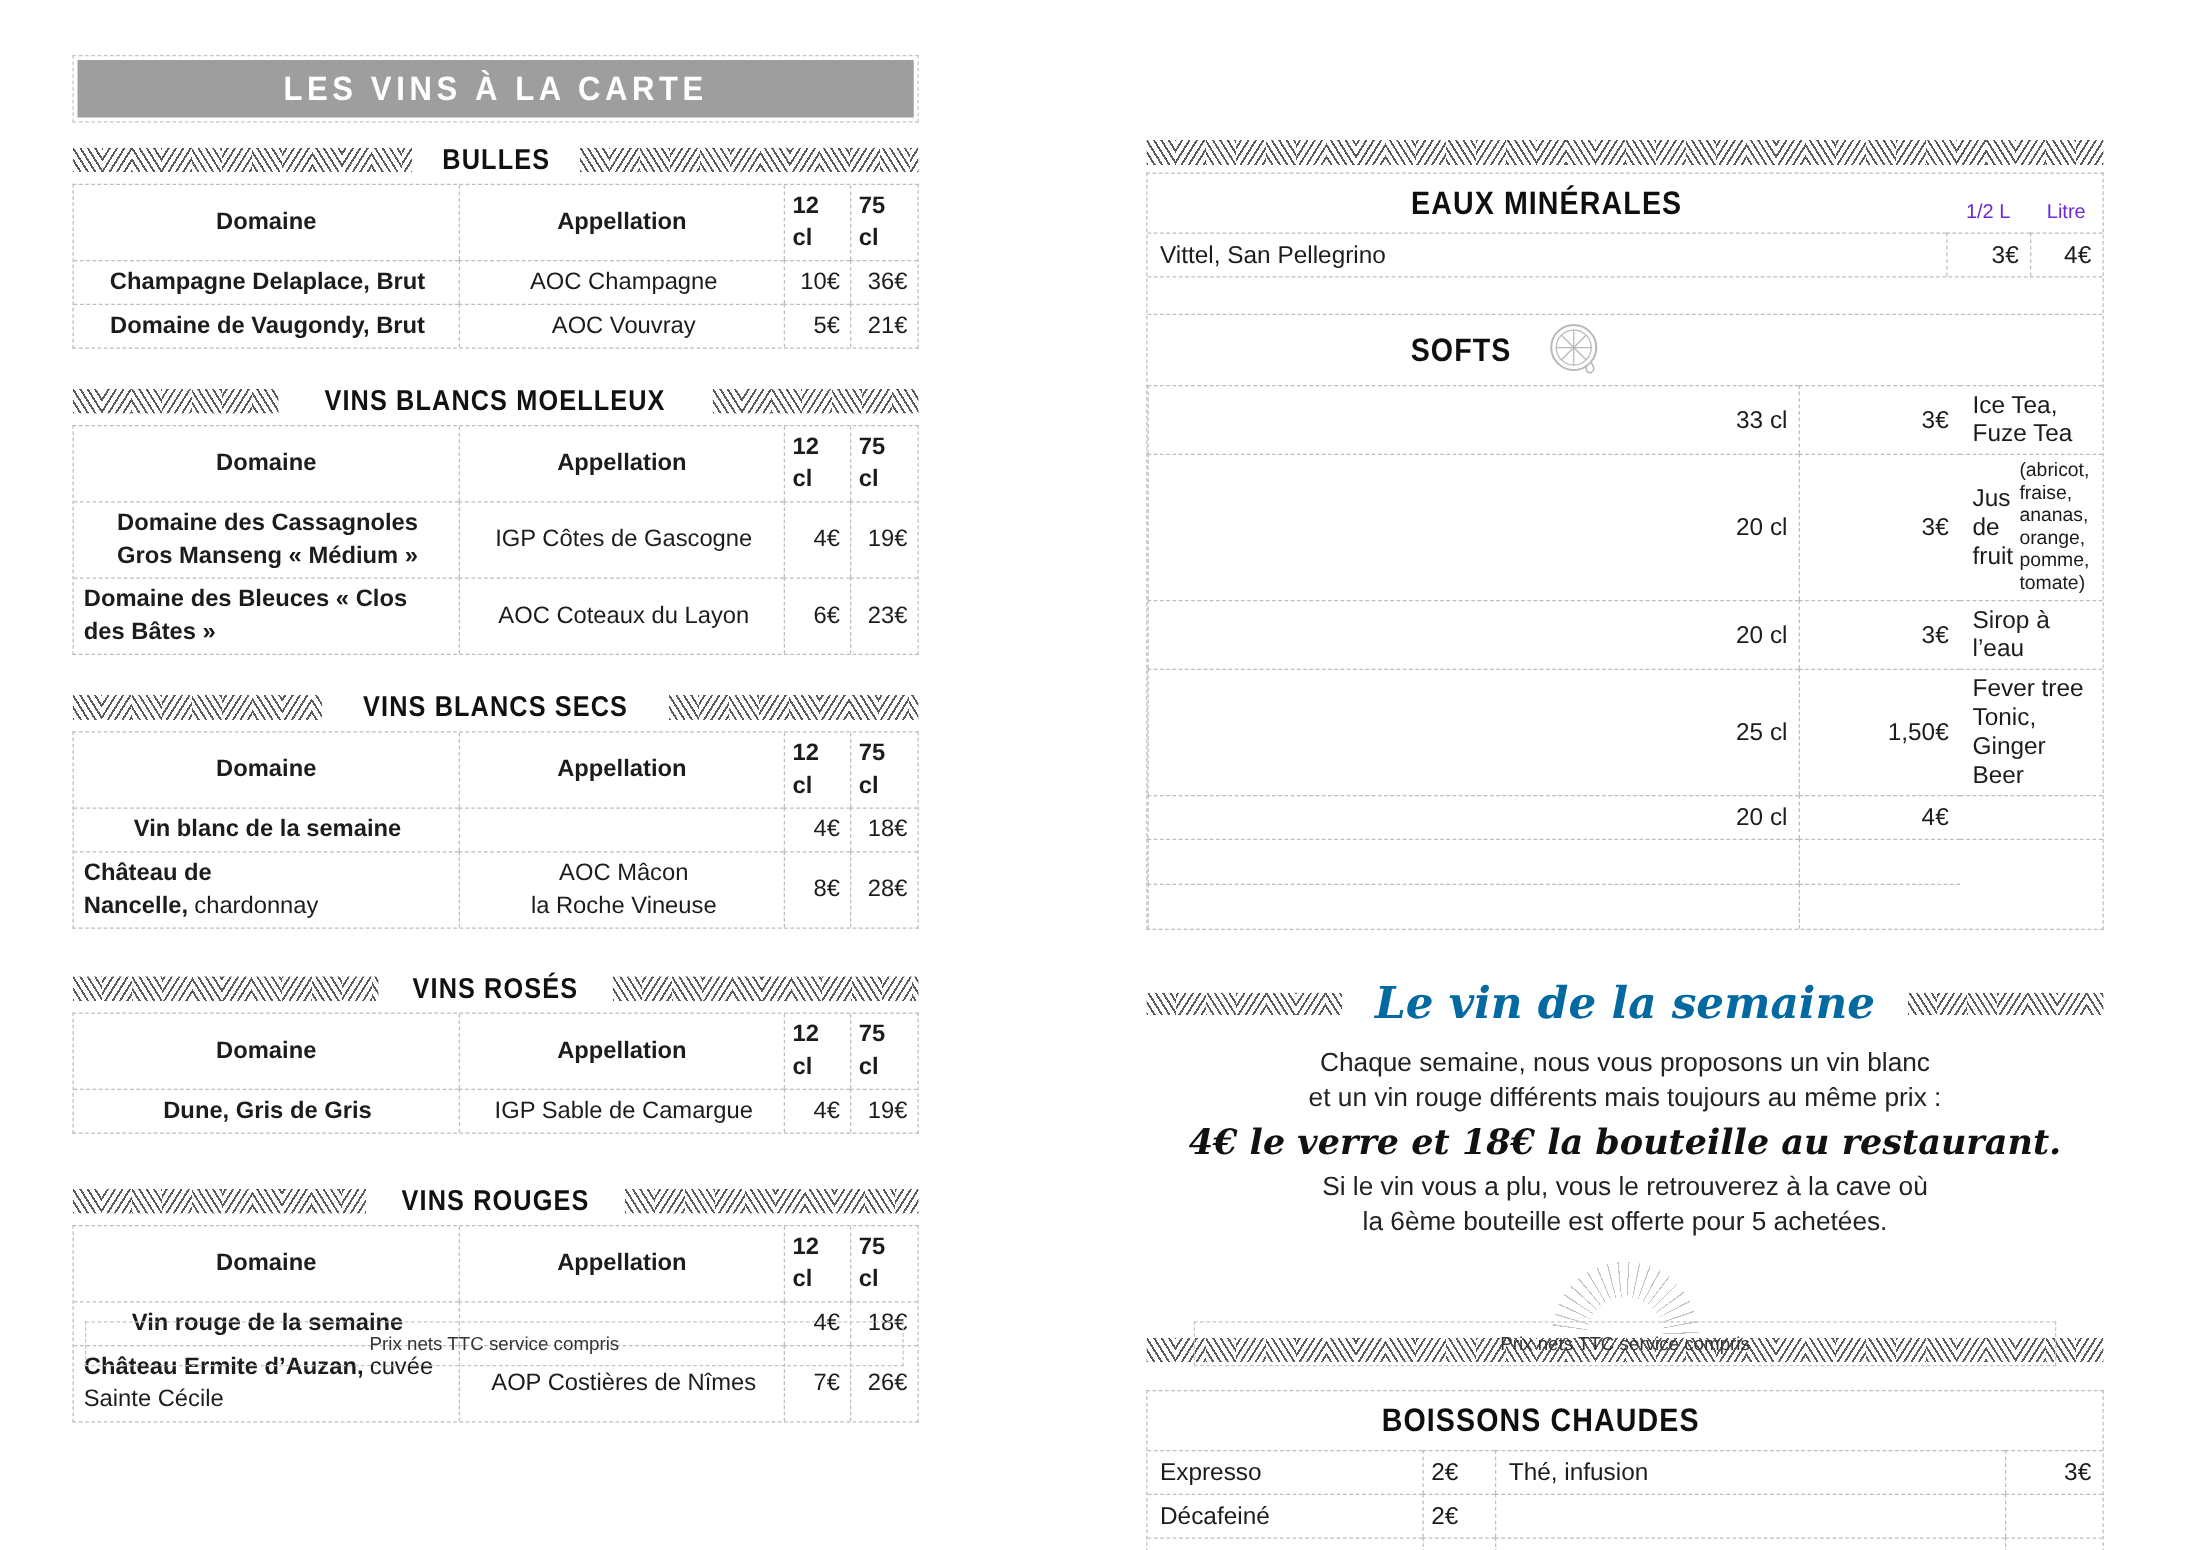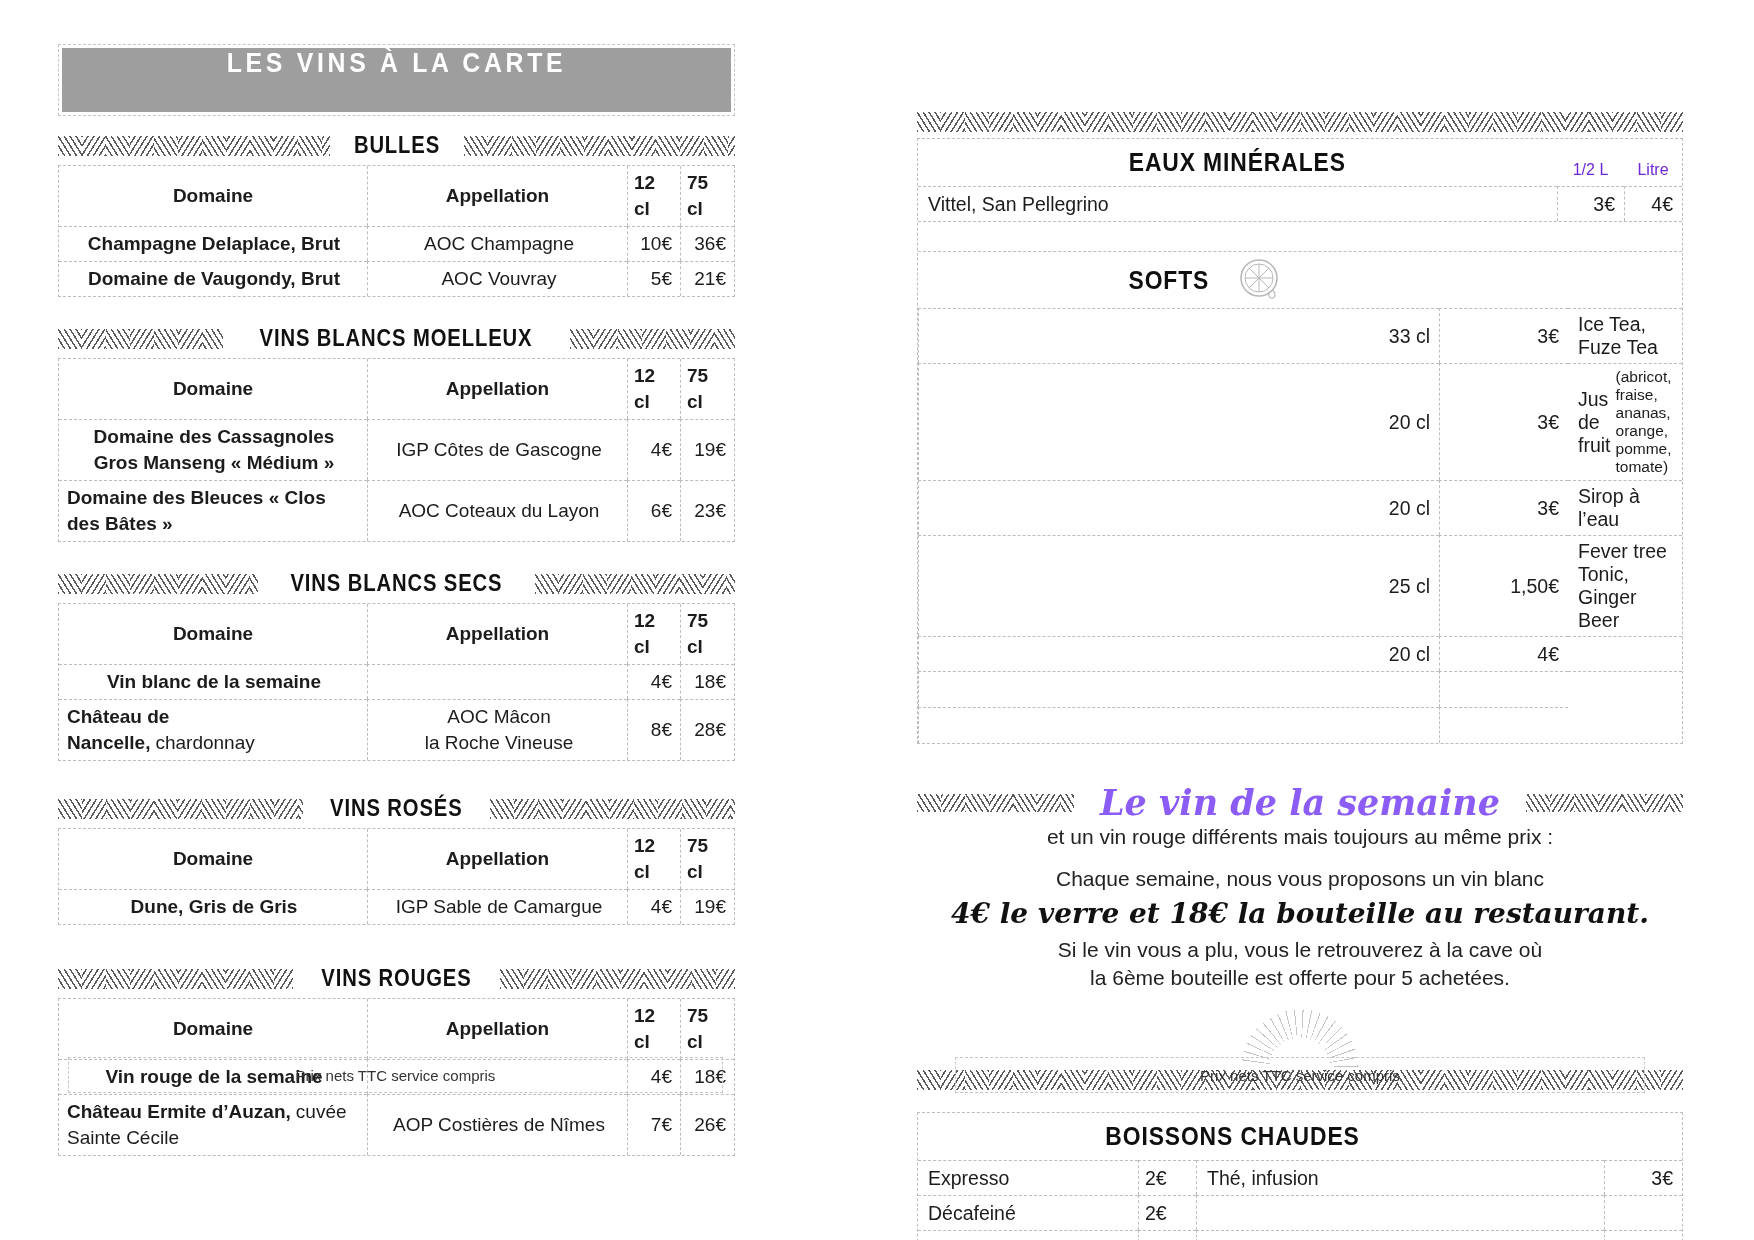--- a/index.html
+++ b/index.html
@@ -11,22 +11,22 @@
     font-family: "Liberation Sans", "DejaVu Sans", sans-serif;
     color: #1c1c1c;
     overflow: hidden;
   }
   .col-left  { position:absolute; left:58px;  top:44px;  width:677px; }
   .col-right { position:absolute; left:917px; top:112px; width:766px; }
 
   
   .banner-wrap { border:1px dashed #c6c6c6; padding:3px; }
   .banner {
-    background:#9e9e9e; height:64px;
-    display:flex; justify-content:center;
+    background:#9e9e9e; height:46px;
+    display:flex; align-items:center; justify-content:center;
   }
   .banner span {
     color:#fff; font-weight:700; font-size:27px; letter-spacing:4px;
     transform:scaleX(.92); white-space:nowrap;
   }
 
   
   .hatch { position:relative; height:20px; flex:1 1 auto; overflow:hidden; }
   .hatch::before, .hatch::after { content:""; position:absolute; inset:0; }
   .hatch::before {
@@ -96,21 +96,21 @@
   .spacer-30 { min-height:30px; }
   .empty-36 { min-height:36px; }
   .empty-30 { min-height:30px; }
   .empty-26 { min-height:26px; }
 
   .lemon { margin-left:22px; }
 
   
   .wow-head { display:flex; align-items:center; gap:26px; margin-top:38px; }
   .script { font-family:"DejaVu Serif","Liberation Serif",serif; font-style:italic; font-weight:700; }
-  .wow-title { font-size:35px; color:#8b5cf6; white-space:nowrap; }
+  .wow-title { font-size:35px; color:#0369a1; white-space:nowrap; }
   .wow-head .hatch { height:18px; }
   .para { text-align:center; font-size:21px; line-height:28px; color:#222; }
   .para.first { margin-top:14px; }
   .script-line { text-align:center; font-size:28px; margin:4px 0 6px; color:#111; }
 
   .sunburst {
     width:200px; height:62px; margin:14px auto 2px;
     background: repeating-conic-gradient(from 252deg at 50% 100%, #c4c4c4 0deg 1.1deg, transparent 1.1deg 8.5deg);
     -webkit-mask: radial-gradient(circle at 50% 100%, transparent 0 30px, #000 31px 58px, transparent 59px);
             mask: radial-gradient(circle at 50% 100%, transparent 0 30px, #000 31px 58px, transparent 59px);
@@ -354,22 +354,22 @@
         <div class="c bt bl empty-36"></div>
         <div class="c bt bl empty-36"></div>
       </div>
     </div>
 
     <div class="wow-head">
       <div class="hatch"></div>
       <span class="script wow-title">Le vin de la semaine</span>
       <div class="hatch"></div>
     </div>
+    <div class="para first">Chaque semaine, nous vous proposons un vin blanc</div>
     <div class="para">et un vin rouge différents mais toujours au même prix :</div>
-    <div class="para first">Chaque semaine, nous vous proposons un vin blanc</div>
     <div class="script script-line">4€ le verre et 18€ la bouteille au restaurant.</div>
     <div class="para">Si le vin vous a plu, vous le retrouverez à la cave où</div>
     <div class="para">la 6ème bouteille est offerte pour 5 achetées.</div>
 
     <div class="sunburst"></div>
     <div class="hatch band"></div>
 
     <div class="rt" style="margin-top:22px">
       <div class="bgrid">
         <div class="c ct title-row" style="grid-column:1/-1; padding-right:140px">

